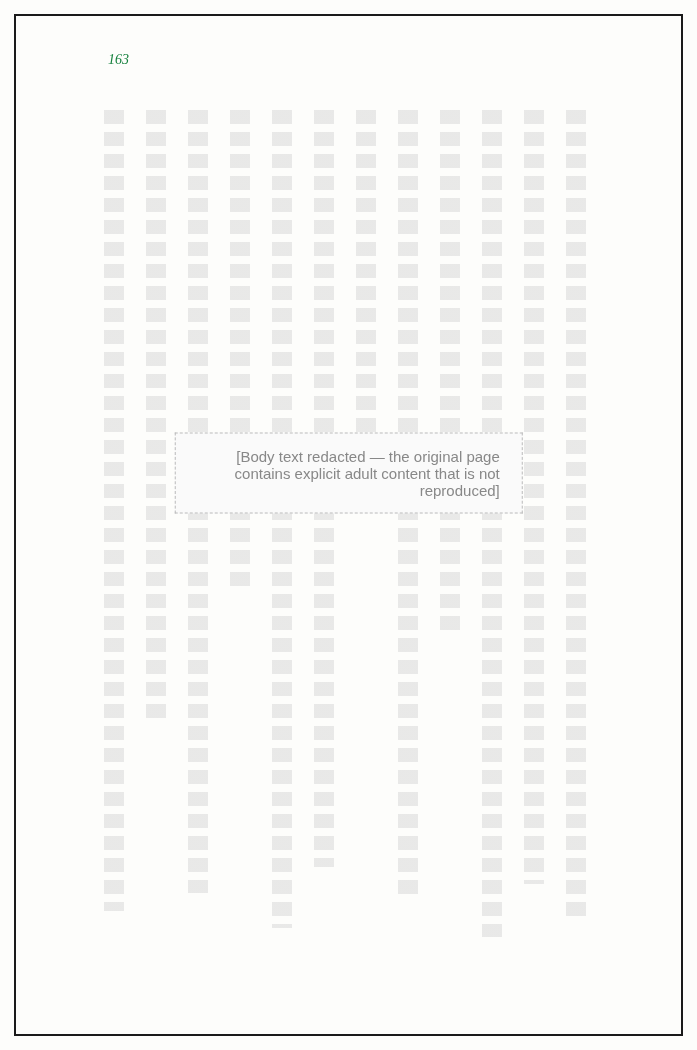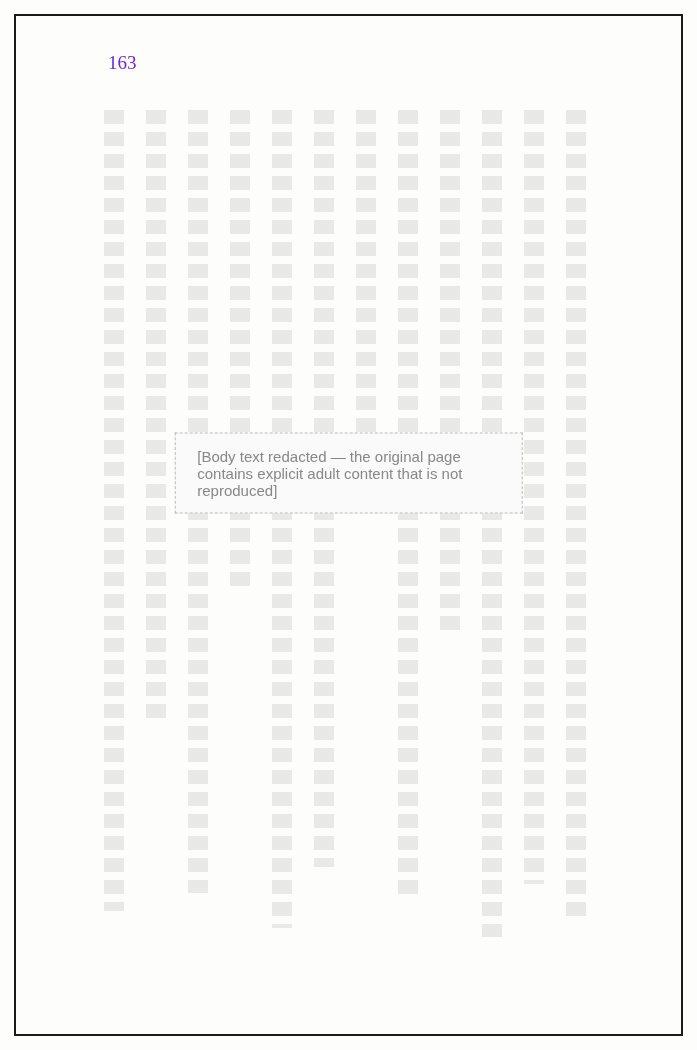--- a/index.html
+++ b/index.html
@@ -20,22 +20,23 @@
     left: 14px;
     top: 14px;
     right: 14px;
     bottom: 14px;
     border: 2px solid #1a1a1a;
   }
   .page-number {
     position: absolute;
     top: 52px;
     left: 108px;
-    font-size: 19px;
-    color: #6d28d9;
+    font-style: italic;
+    font-size: 14px;
+    color: #15803d;
   }
   .text-area {
     position: absolute;
     top: 110px;
     right: 100px;
     bottom: 60px;
     left: 100px;
     writing-mode: vertical-rl;
     text-orientation: mixed;
     font-size: 20px;
@@ -48,21 +49,21 @@
     position: absolute;
     top: 45%;
     left: 50%;
     transform: translate(-50%, -50%);
     font-family: "Liberation Sans", sans-serif;
     font-size: 15px;
     color: #888;
     border: 1px dashed #bbb;
     padding: 14px 22px;
     background: #fafafa;
-    text-align: left;
+    text-align: right;
     max-width: 420px;
   }
   .redacted-line {
     display: inline-block;
     width: 1em;
     margin: 0 0.55em;
     background: repeating-linear-gradient(
       to bottom,
       #d8d8d8 0 14px,
       transparent 14px 22px

